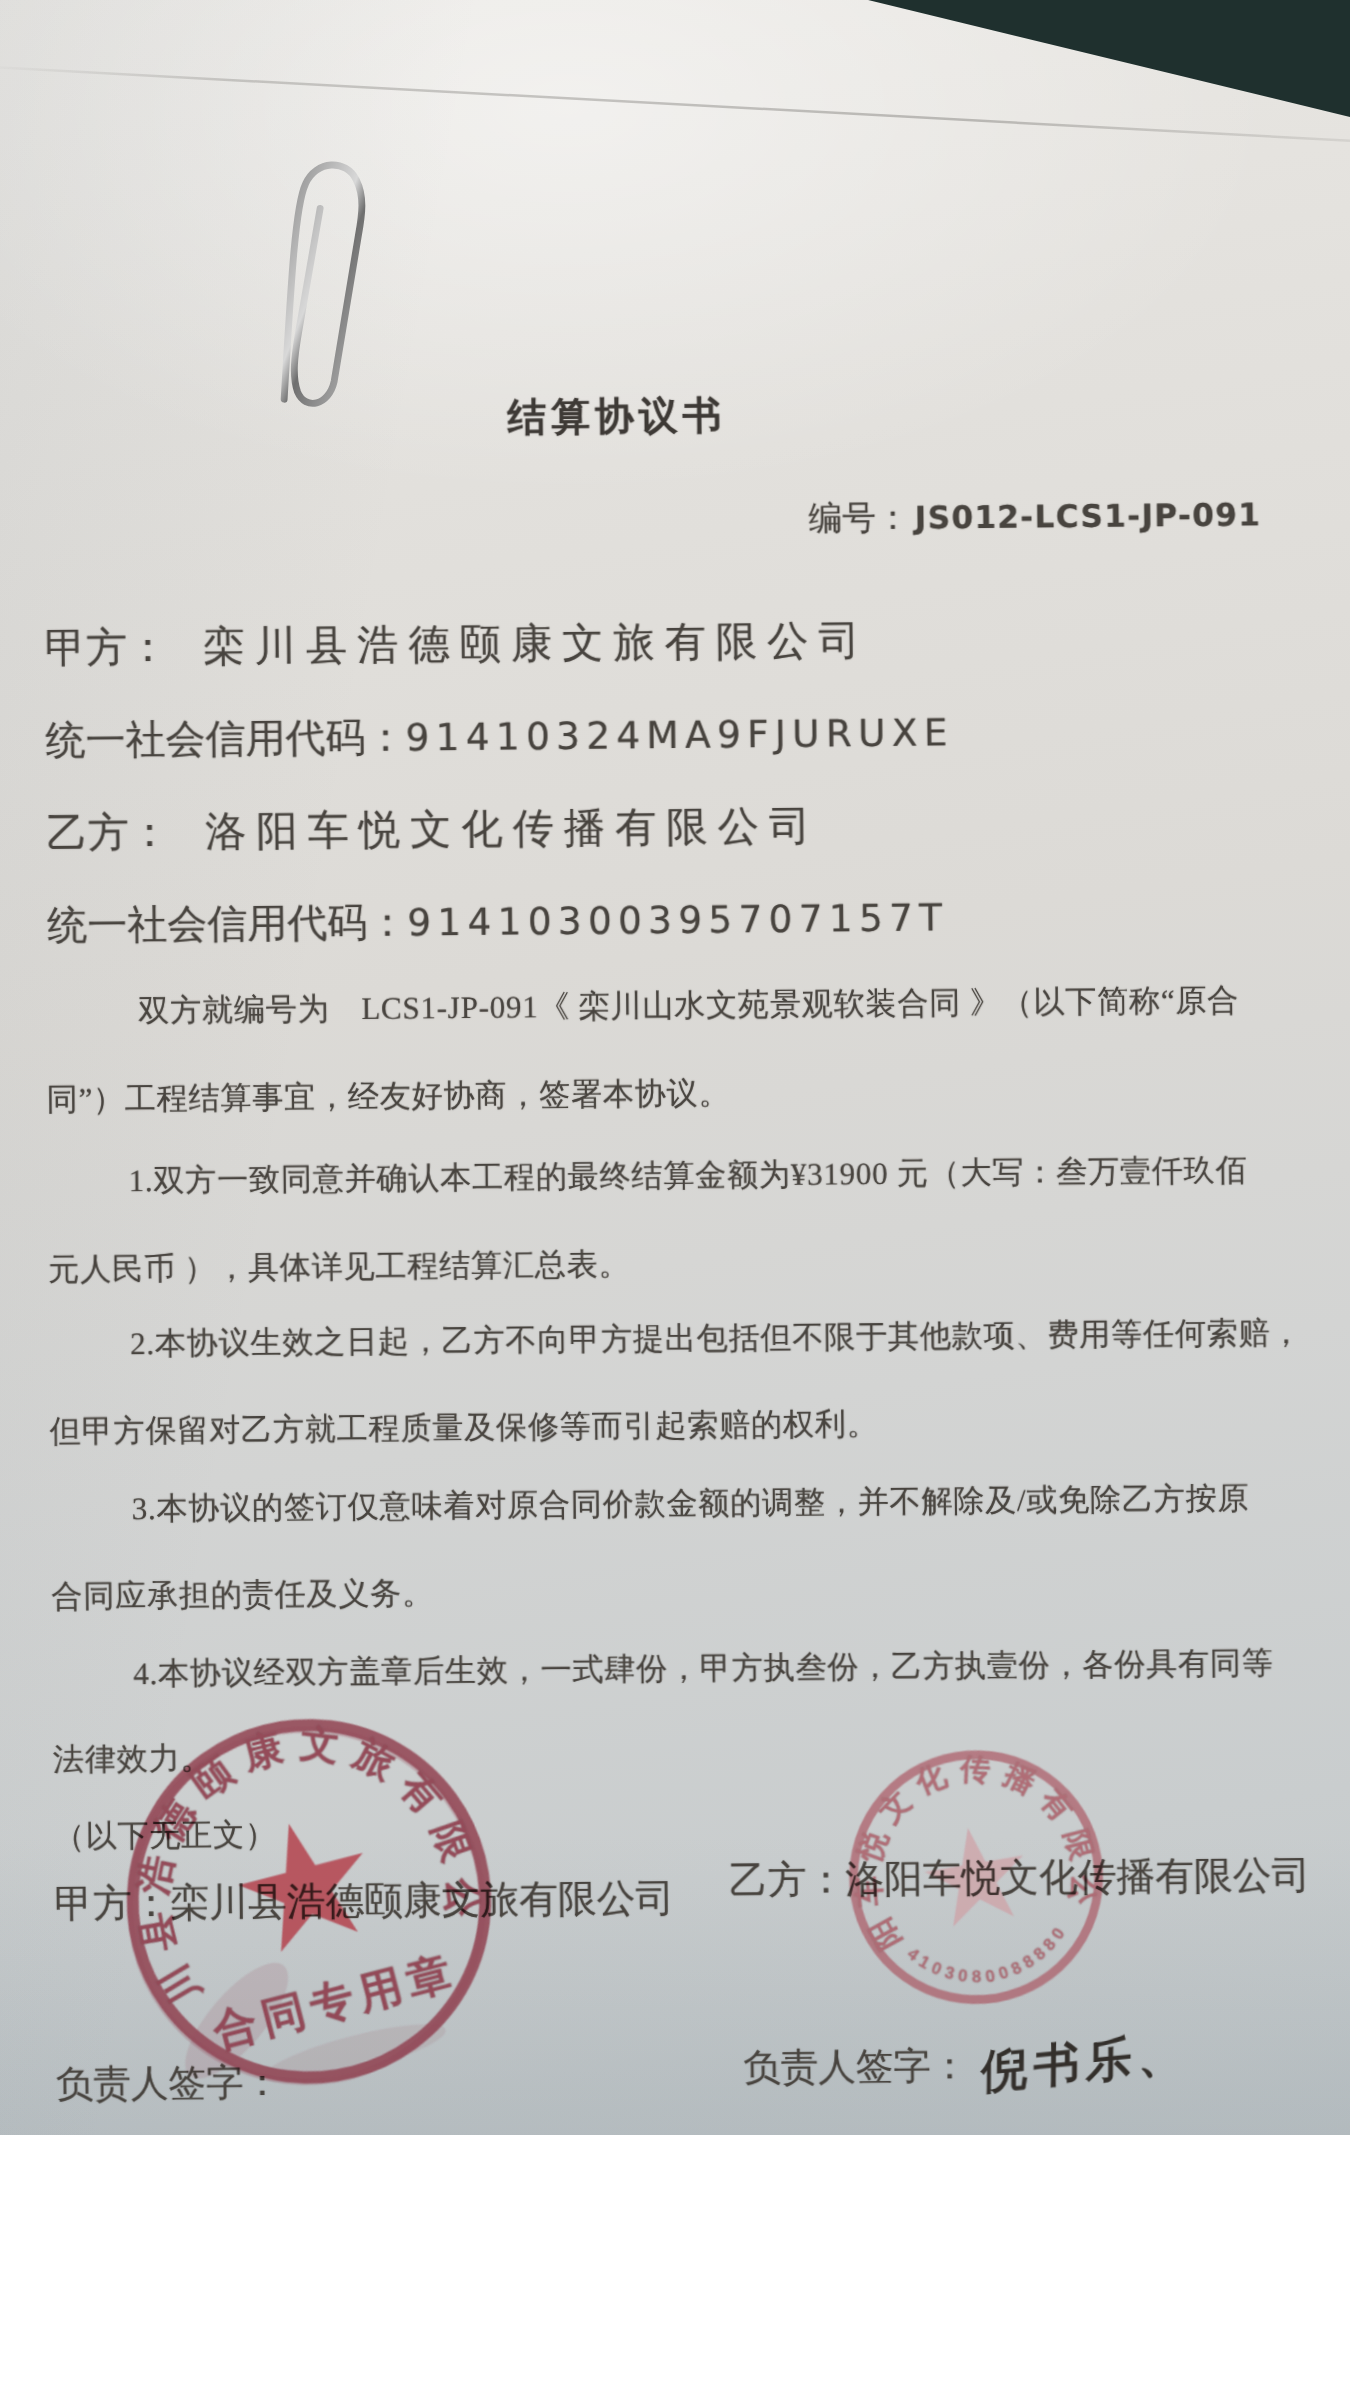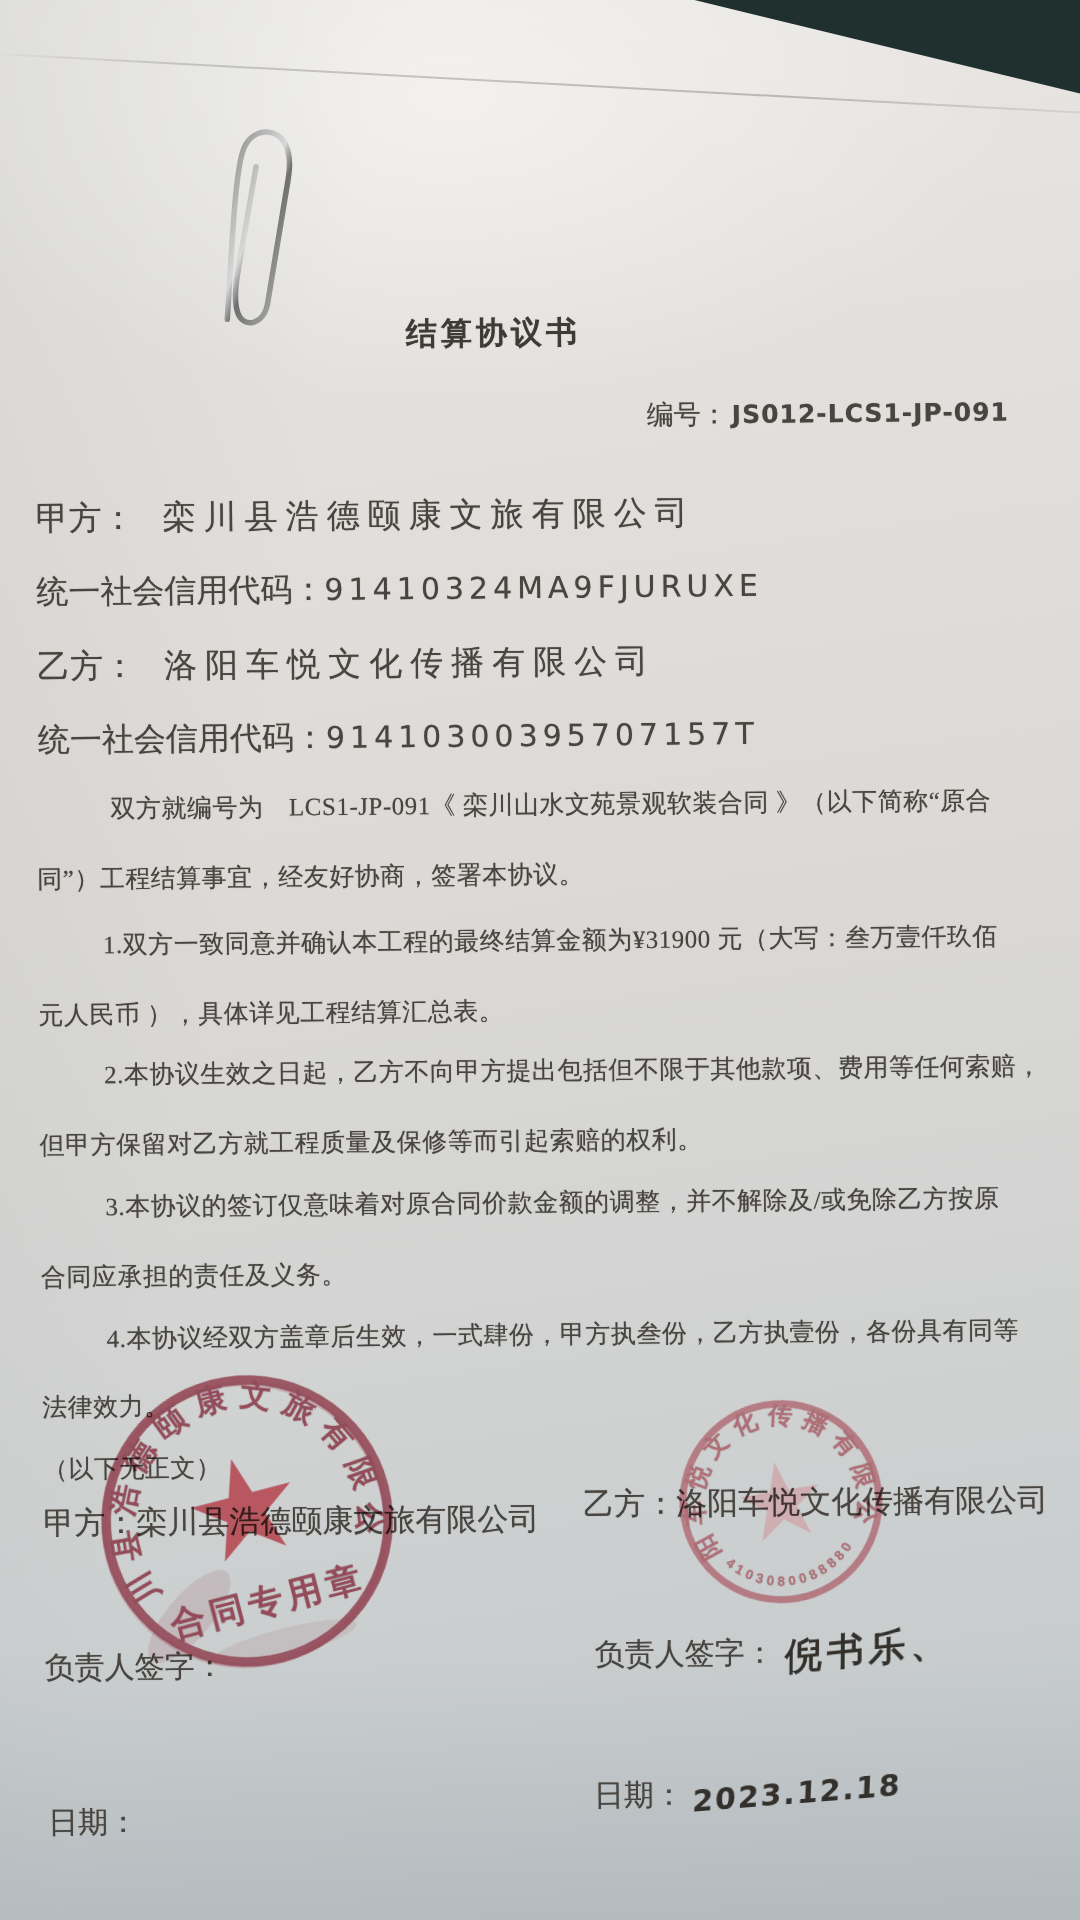--- a/index.html
+++ b/index.html
@@ -1,17 +1,17 @@
 <!DOCTYPE html>
 <html><head>
 <meta charset="utf-8">
 <style>
   html,body{margin:0;padding:0;}
   .photo{
-    position:relative; width:1080px; height:1920px; overflow:hidden;
+    position:relative; width:1080px; height:1708px; overflow:hidden;
     background:
       radial-gradient(ellipse 950px 520px at 42% 5%, rgba(255,255,255,0.45), rgba(255,255,255,0) 60%),
       linear-gradient(172deg, #eae8e4 0%, #e3e1dd 20%, #dcdad6 45%, #d3d4d3 65%, #c9cdce 85%, #c1c7c9 100%);
     font-family:"Liberation Serif","DejaVu Serif",serif;
   }
   .photo::before{
     content:""; position:absolute; inset:0; pointer-events:none;
     background:
       linear-gradient(100deg, rgba(120,130,138,0.10), rgba(0,0,0,0) 28%),
       linear-gradient(0deg, rgba(120,135,145,0.20), rgba(0,0,0,0) 14%);

